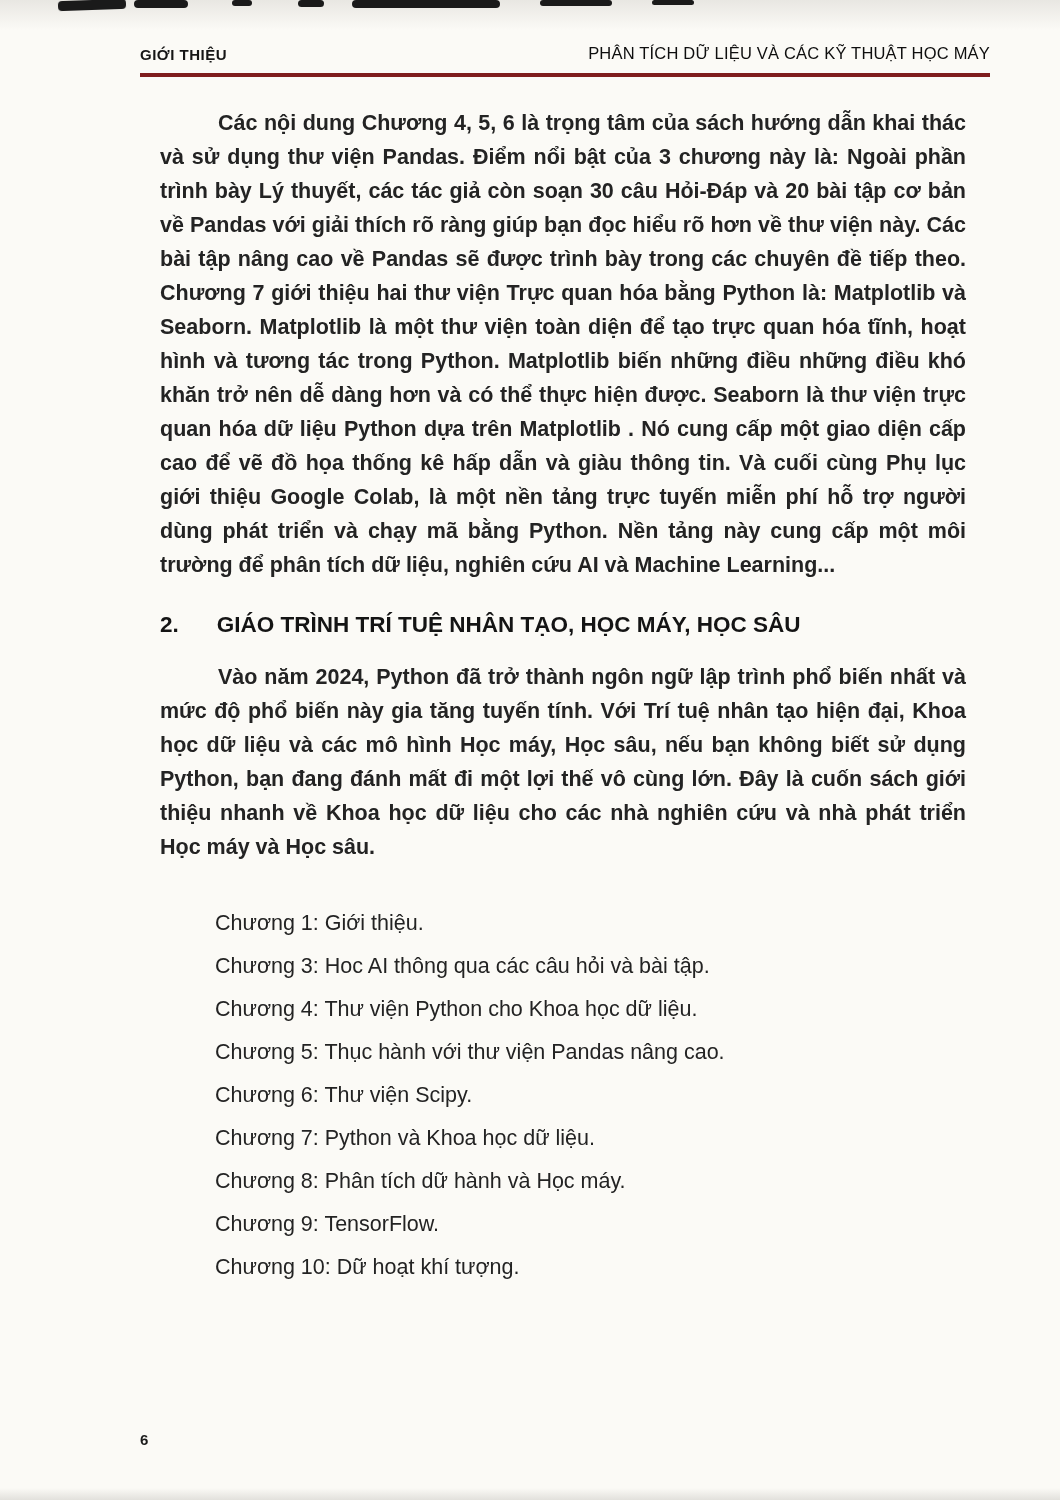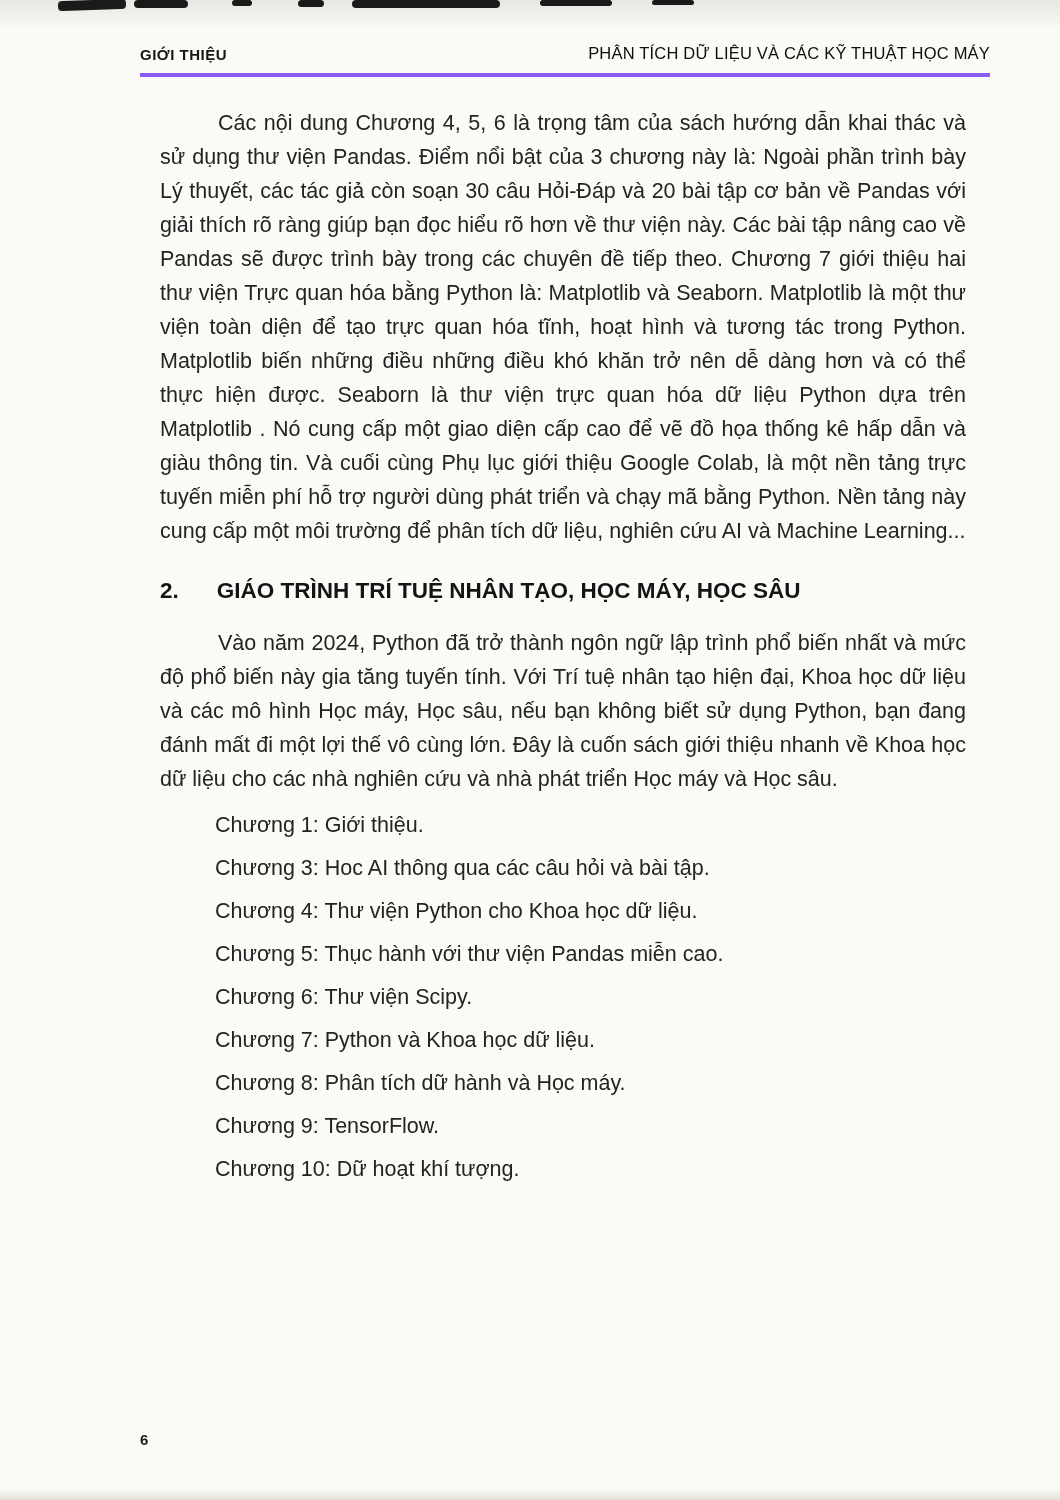--- a/index.html
+++ b/index.html
@@ -32,40 +32,41 @@
   .scan-marks .m2 { left:134px; width:54px;  height:8px; }
   .scan-marks .m3 { left:232px; width:20px;  height:6px; }
   .scan-marks .m4 { left:298px; width:26px;  height:7px; }
   .scan-marks .m5 { left:352px; width:148px; height:8px; }
   .scan-marks .m6 { left:540px; width:72px;  height:6px; }
   .scan-marks .m7 { left:652px; width:42px;  height:5px; }
 
   .header {
     position:absolute; top:44px; left:140px; right:70px;
     display:flex; justify-content:space-between; align-items:flex-end;
-    border-bottom:4px solid #8b5cf6;
+    border-bottom:4px solid #7f1d1d;
     padding-bottom:10px;
   }
   .h-left  { font-weight:bold; font-size:15px; letter-spacing:.5px; color:#161616; }
   .h-right { font-weight:normal; font-size:16.5px; letter-spacing:.2px; color:#0e0e0e; }
 
   .body {
     position:absolute; top:106px; left:160px; width:806px;
   }
   .para {
     font-size:21.5px; line-height:34px;
     text-align:justify; text-indent:58px;
     color:#232323;
+    font-weight:bold;
   }
   .section {
     display:flex; align-items:baseline; gap:38px;
     font-size:22.5px; font-weight:bold; color:#141414;
     margin:30px 0 22px 0;
   }
-  .chapters { margin-top:12px; }
+  .chapters { margin-top:42px; }
   .chapter {
     padding-left:55px;
     font-size:21.5px; line-height:34px;
     color:#232323;
     margin-bottom:9px;
     text-indent:0;
   }
   .chapter--wrap { max-width:765px; text-align:justify; }
 
   .footer {
@@ -101,21 +102,21 @@
       <span>2.</span>
       <span>GIÁO TRÌNH TRÍ TUỆ NHÂN TẠO, HỌC MÁY, HỌC SÂU</span>
     </h2>
 
     <p class="para">Vào năm 2024, Python đã trở thành ngôn ngữ lập trình phổ biến nhất và mức độ phổ biến này gia tăng tuyến tính. Với Trí tuệ nhân tạo hiện đại, Khoa học dữ liệu và các mô hình Học máy, Học sâu, nếu bạn không biết sử dụng Python, bạn đang đánh mất đi một lợi thế vô cùng lớn. Đây là cuốn sách giới thiệu nhanh về Khoa học dữ liệu cho các nhà nghiên cứu và nhà phát triển Học máy và Học sâu.</p>
 
     <div class="chapters">
       <p class="chapter">Chương 1: Giới thiệu.</p>
       <p class="chapter">Chương 3: Hoc AI thông qua các câu hỏi và bài tập.</p>
       <p class="chapter">Chương 4: Thư viện Python cho Khoa học dữ liệu.</p>
-      <p class="chapter">Chương 5: Thục hành với thư viện Pandas miễn cao.</p>
+      <p class="chapter">Chương 5: Thục hành với thư viện Pandas nâng cao.</p>
       <p class="chapter">Chương 6: Thư viện Scipy.</p>
       <p class="chapter">Chương 7: Python và Khoa học dữ liệu.</p>
       <p class="chapter">Chương 8: Phân tích dữ hành và Học máy.</p>
       <p class="chapter">Chương 9: TensorFlow.</p>
       <p class="chapter">Chương 10: Dữ hoạt khí tượng.</p>
     </div>
 
   </div>
 
   <div class="footer">

